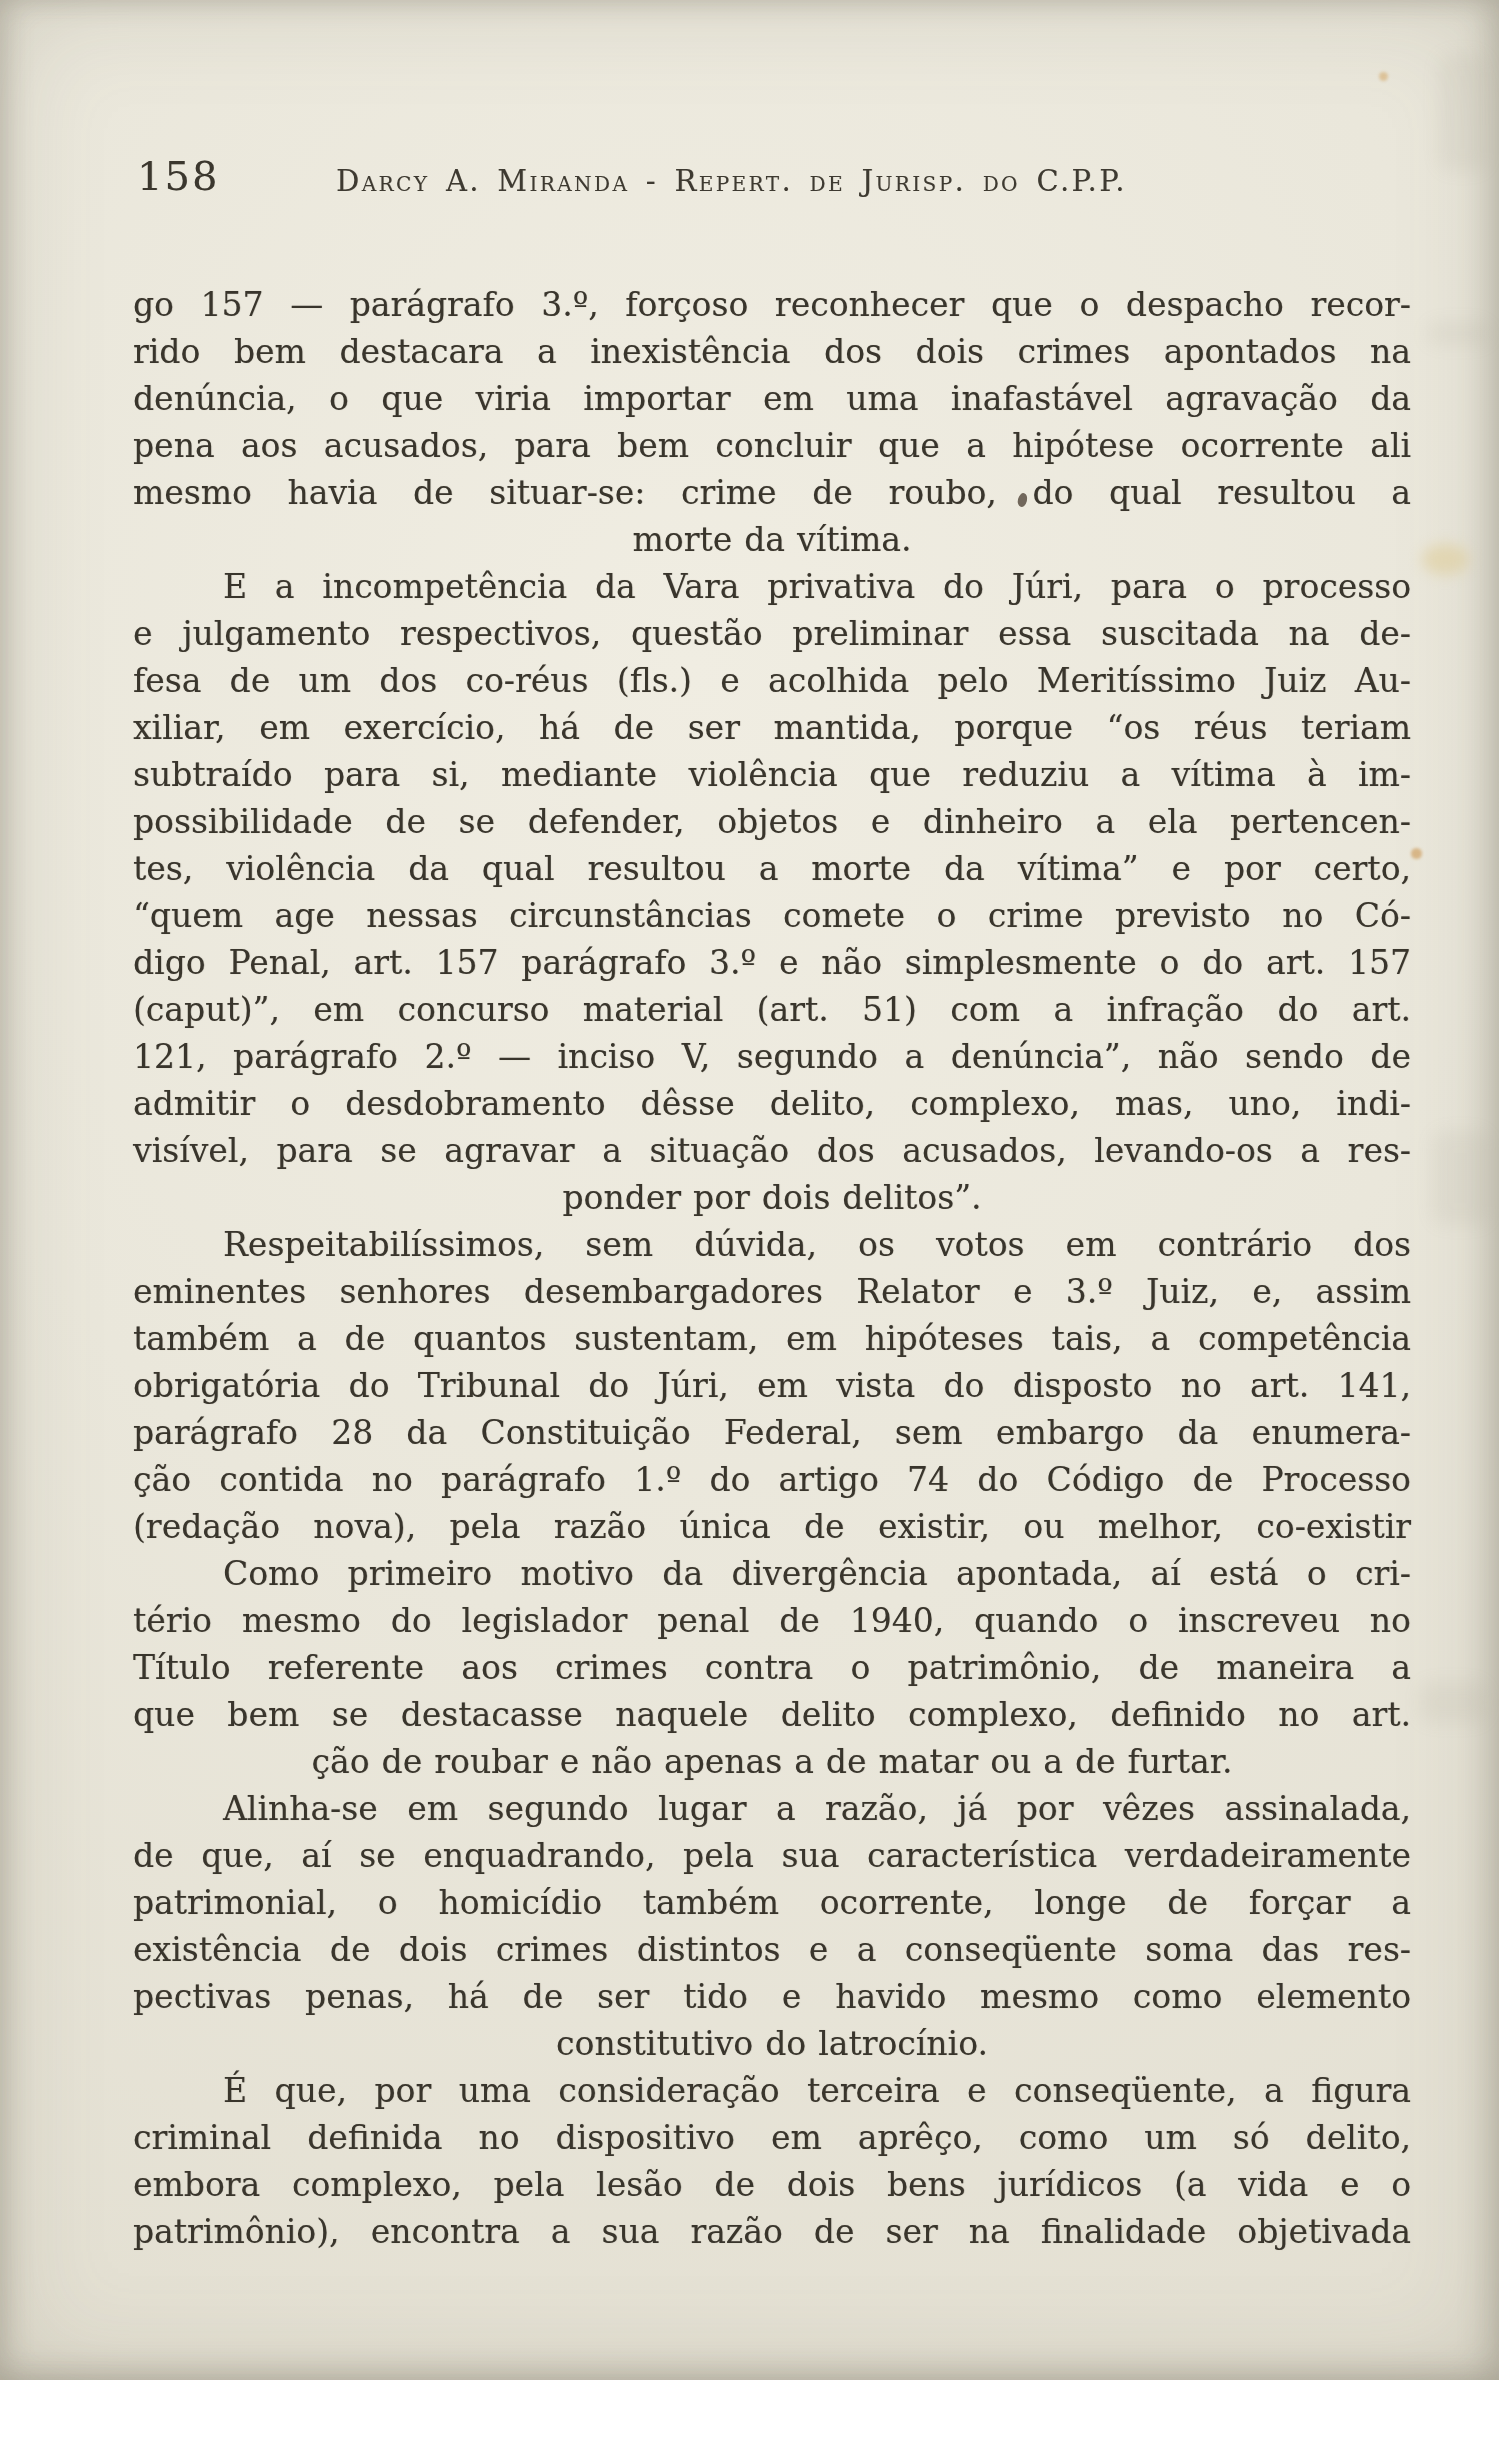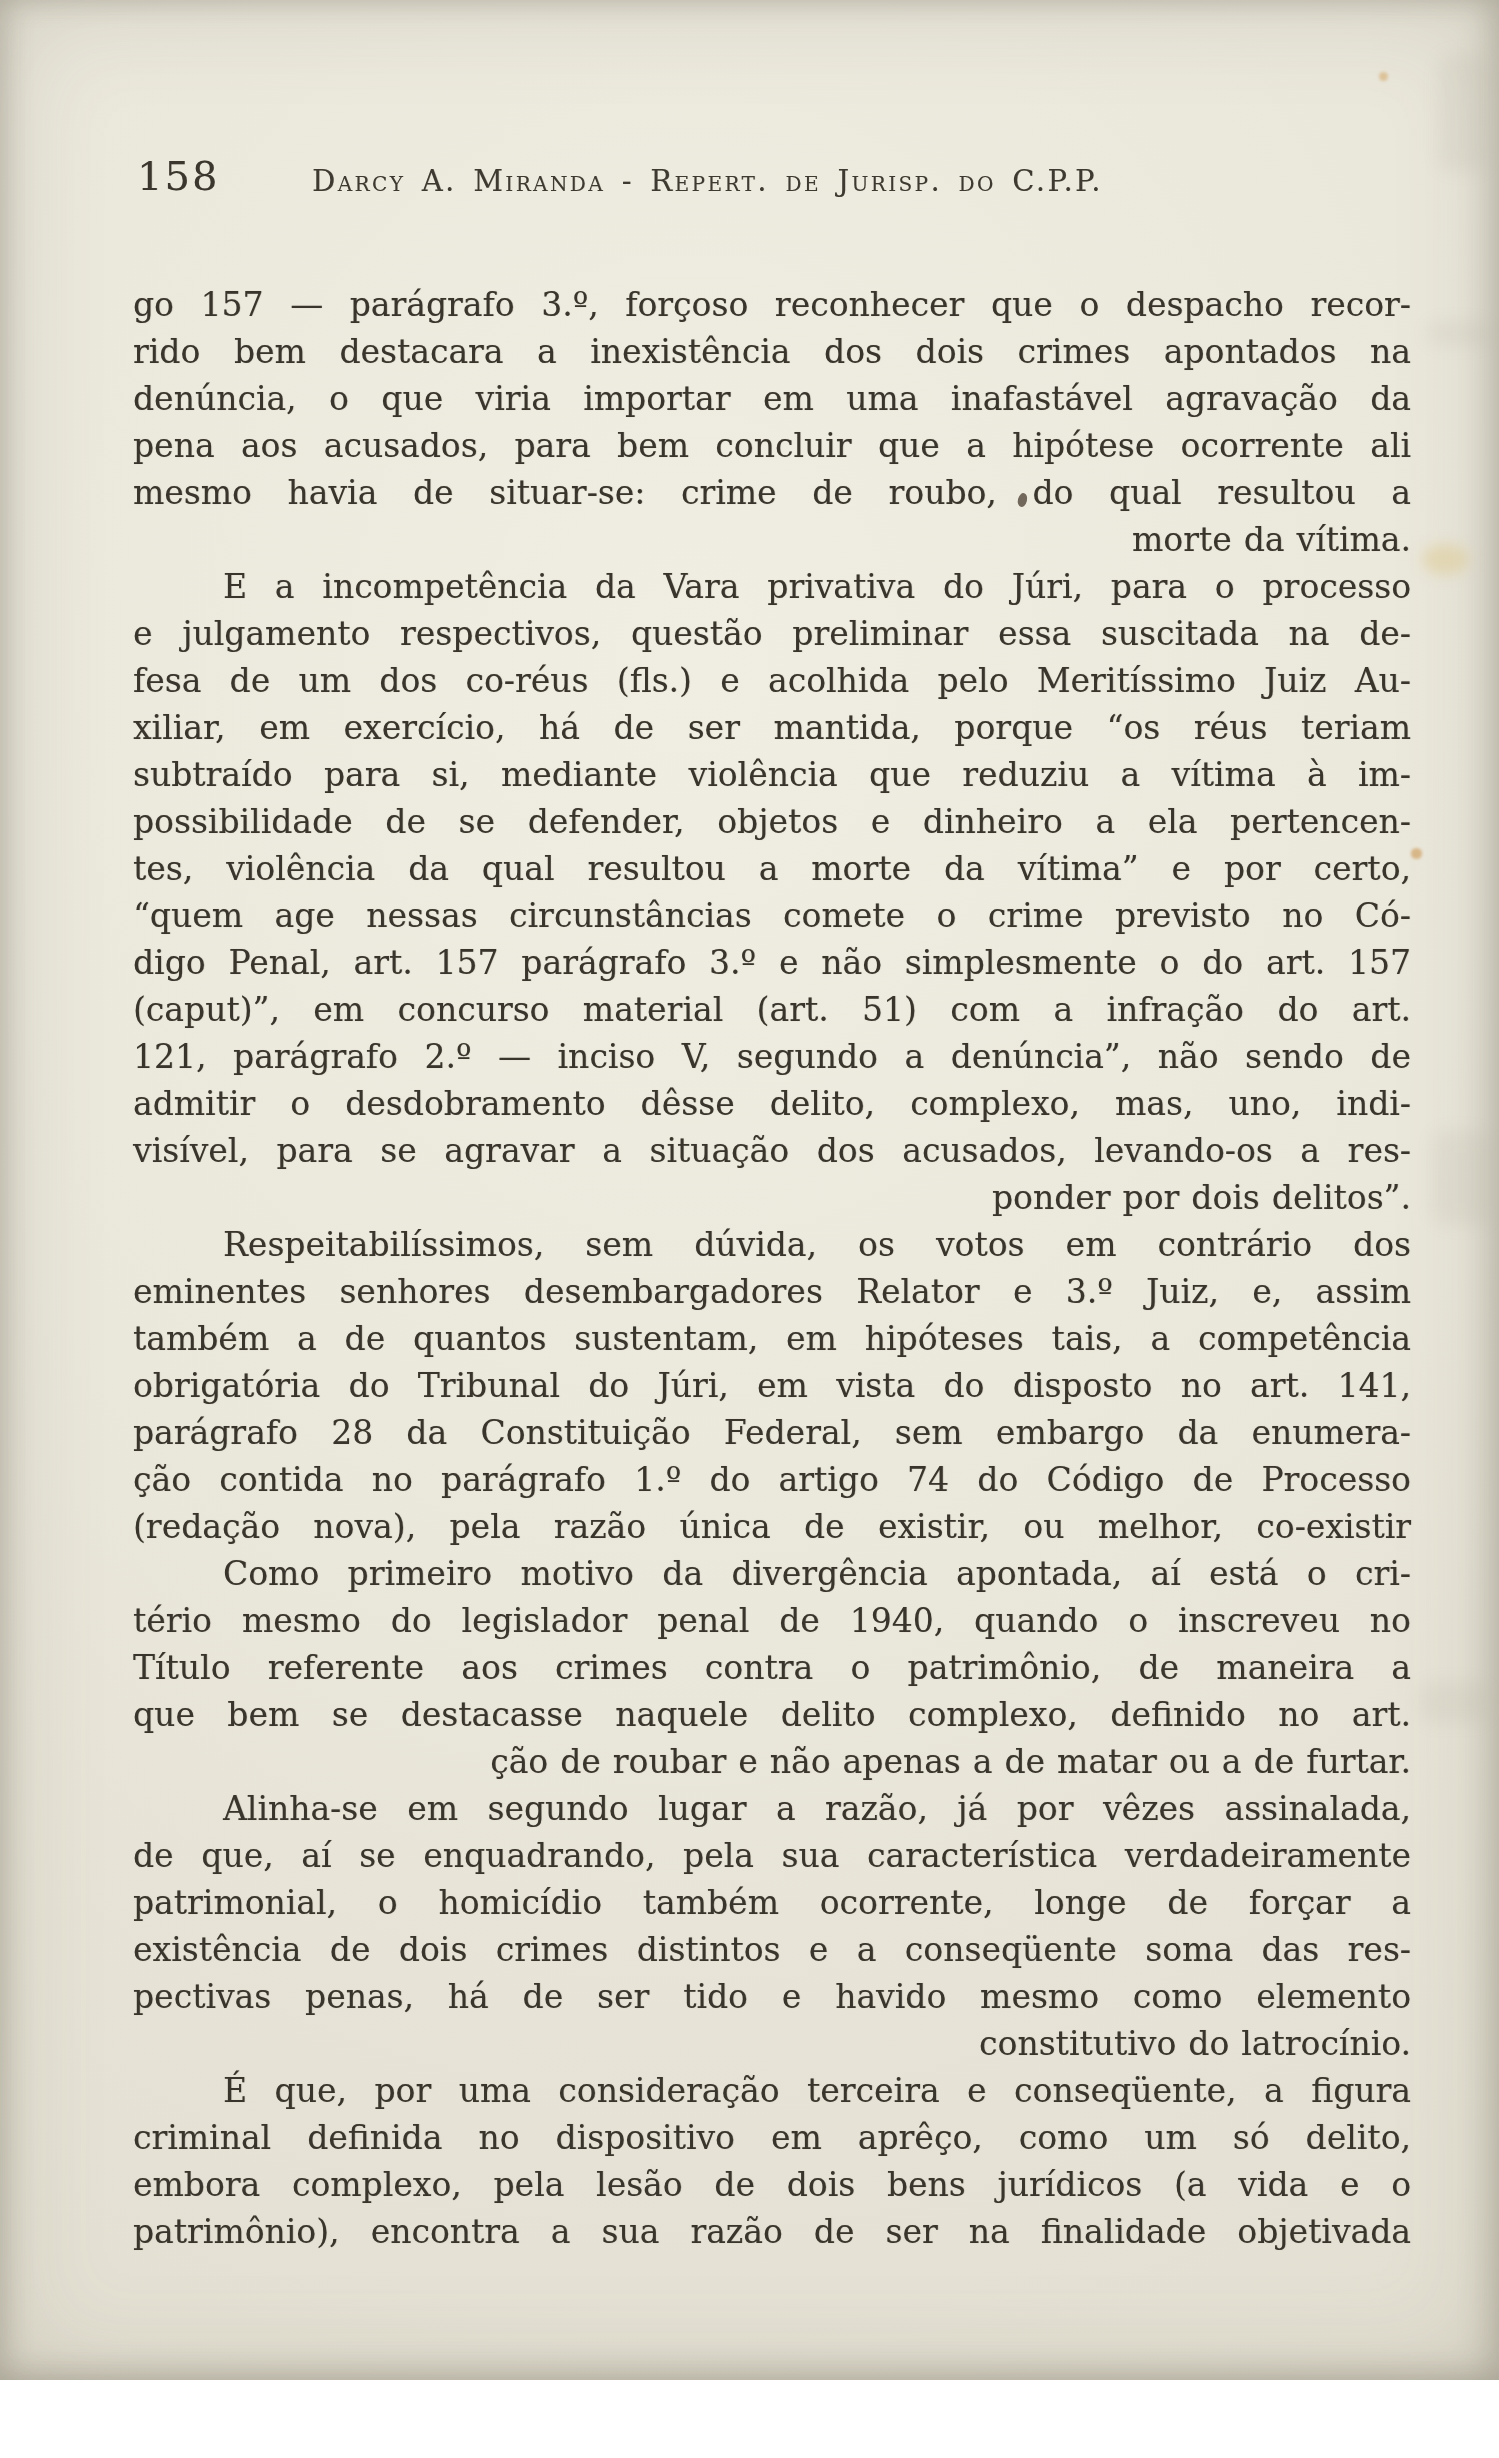--- a/index.html
+++ b/index.html
@@ -25,34 +25,35 @@
   }
 
   .pageno{
     position:absolute;left:137px;top:153px;
     font-size:40px;letter-spacing:2px;color:#3b372e;
     text-shadow:0.4px 0.4px 0.6px rgba(58,52,42,.35);
   }
 
   .running-title{
     position:absolute;left:312px;top:164px;width:839px;
+    text-align:center;
     font-size:29px;
     font-variant:small-caps;
     letter-spacing:2.4px;word-spacing:4.9px;
     color:#3e3a31;
     text-shadow:0.4px 0.4px 0.6px rgba(58,52,42,.3);
   }
 
   .body-text{
     position:absolute;left:133px;top:281px;width:1278px;
     font-size:33px;line-height:47px;
     word-spacing:1.5px;
     text-shadow:0.4px 0.4px 0.7px rgba(58,52,42,.35);
   }
-  .line{text-align:right;}
+  .line{text-align:center;}
   .line.j{text-align:justify;text-align-last:justify;}
   .para.indent .line:first-child{text-indent:90px;}
 
   
   .ink-speck{
     position:absolute;left:1018px;top:493px;width:8.8px;height:13.7px;
     background:#51463a;border-radius:50%;
     transform:rotate(14deg);opacity:.8;
   }
   .stain-yellow{

